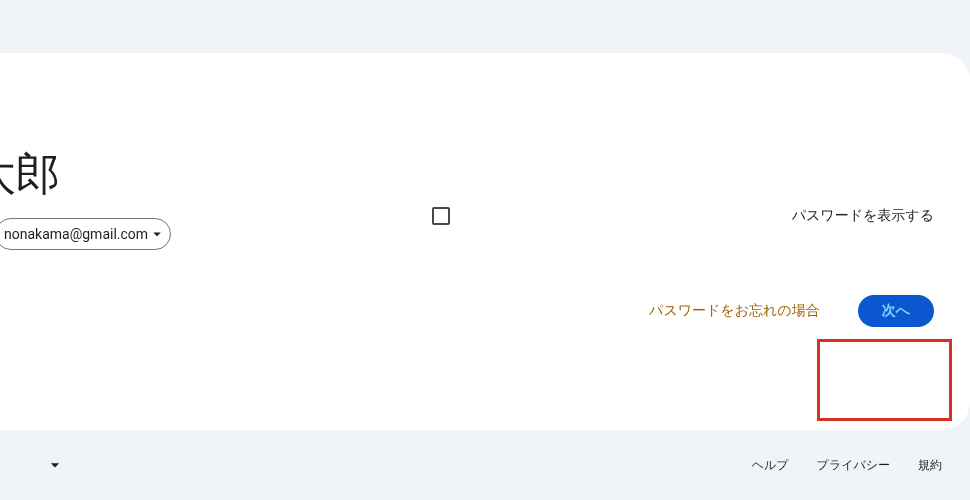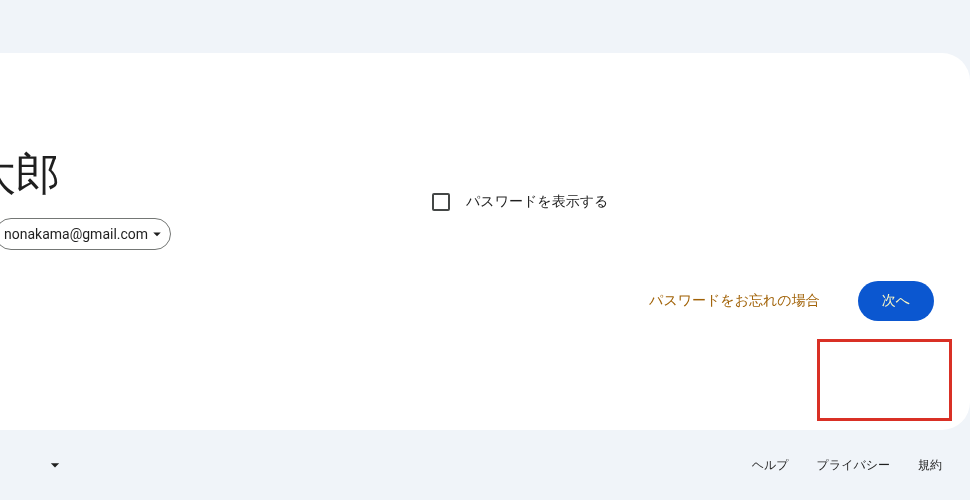--- a/index.html
+++ b/index.html
@@ -81,21 +81,23 @@
     padding: 0 14px;
     font-size: 16px;
     color: #1f1f1f;
     outline: none;
     letter-spacing: 2px;
     font-family: Arial, sans-serif;
   }
   .show-pw {
     display: flex;
     align-items: center;
-    cursor: pointer;
+    margin-top: 14px;
+    cursor: pointer;
+    justify-content: space-between;
   }
   .cb {
     width: 18px;
     height: 18px;
     border: 2px solid #444746;
     border-radius: 2px;
     margin-right: 16px;
     display: inline-block;
   }
   .show-pw-label {
@@ -111,27 +113,27 @@
     gap: 38px;
   }
   .forgot-link {
     color: #a16207;
     font-size: 14px;
     font-weight: 500;
     cursor: pointer;
   }
   .next-btn {
     background: #0b57d0;
-    color: #fef9c3;
+    color: #7dd3fc;
     border: none;
     border-radius: 20px;
-    height: 40px;
+    height: 32px;
     padding: 0 24px;
     font-size: 14px;
-    font-weight: 400;
+    font-weight: 700;
     cursor: pointer;
     font-family: "Google Sans", Roboto, Arial, sans-serif;
   }
   .highlight-box {
     position: absolute;
     border: 3px solid #d93025;
     width: 135px;
     height: 82px;
     right: 18px;
     top: 286px;

